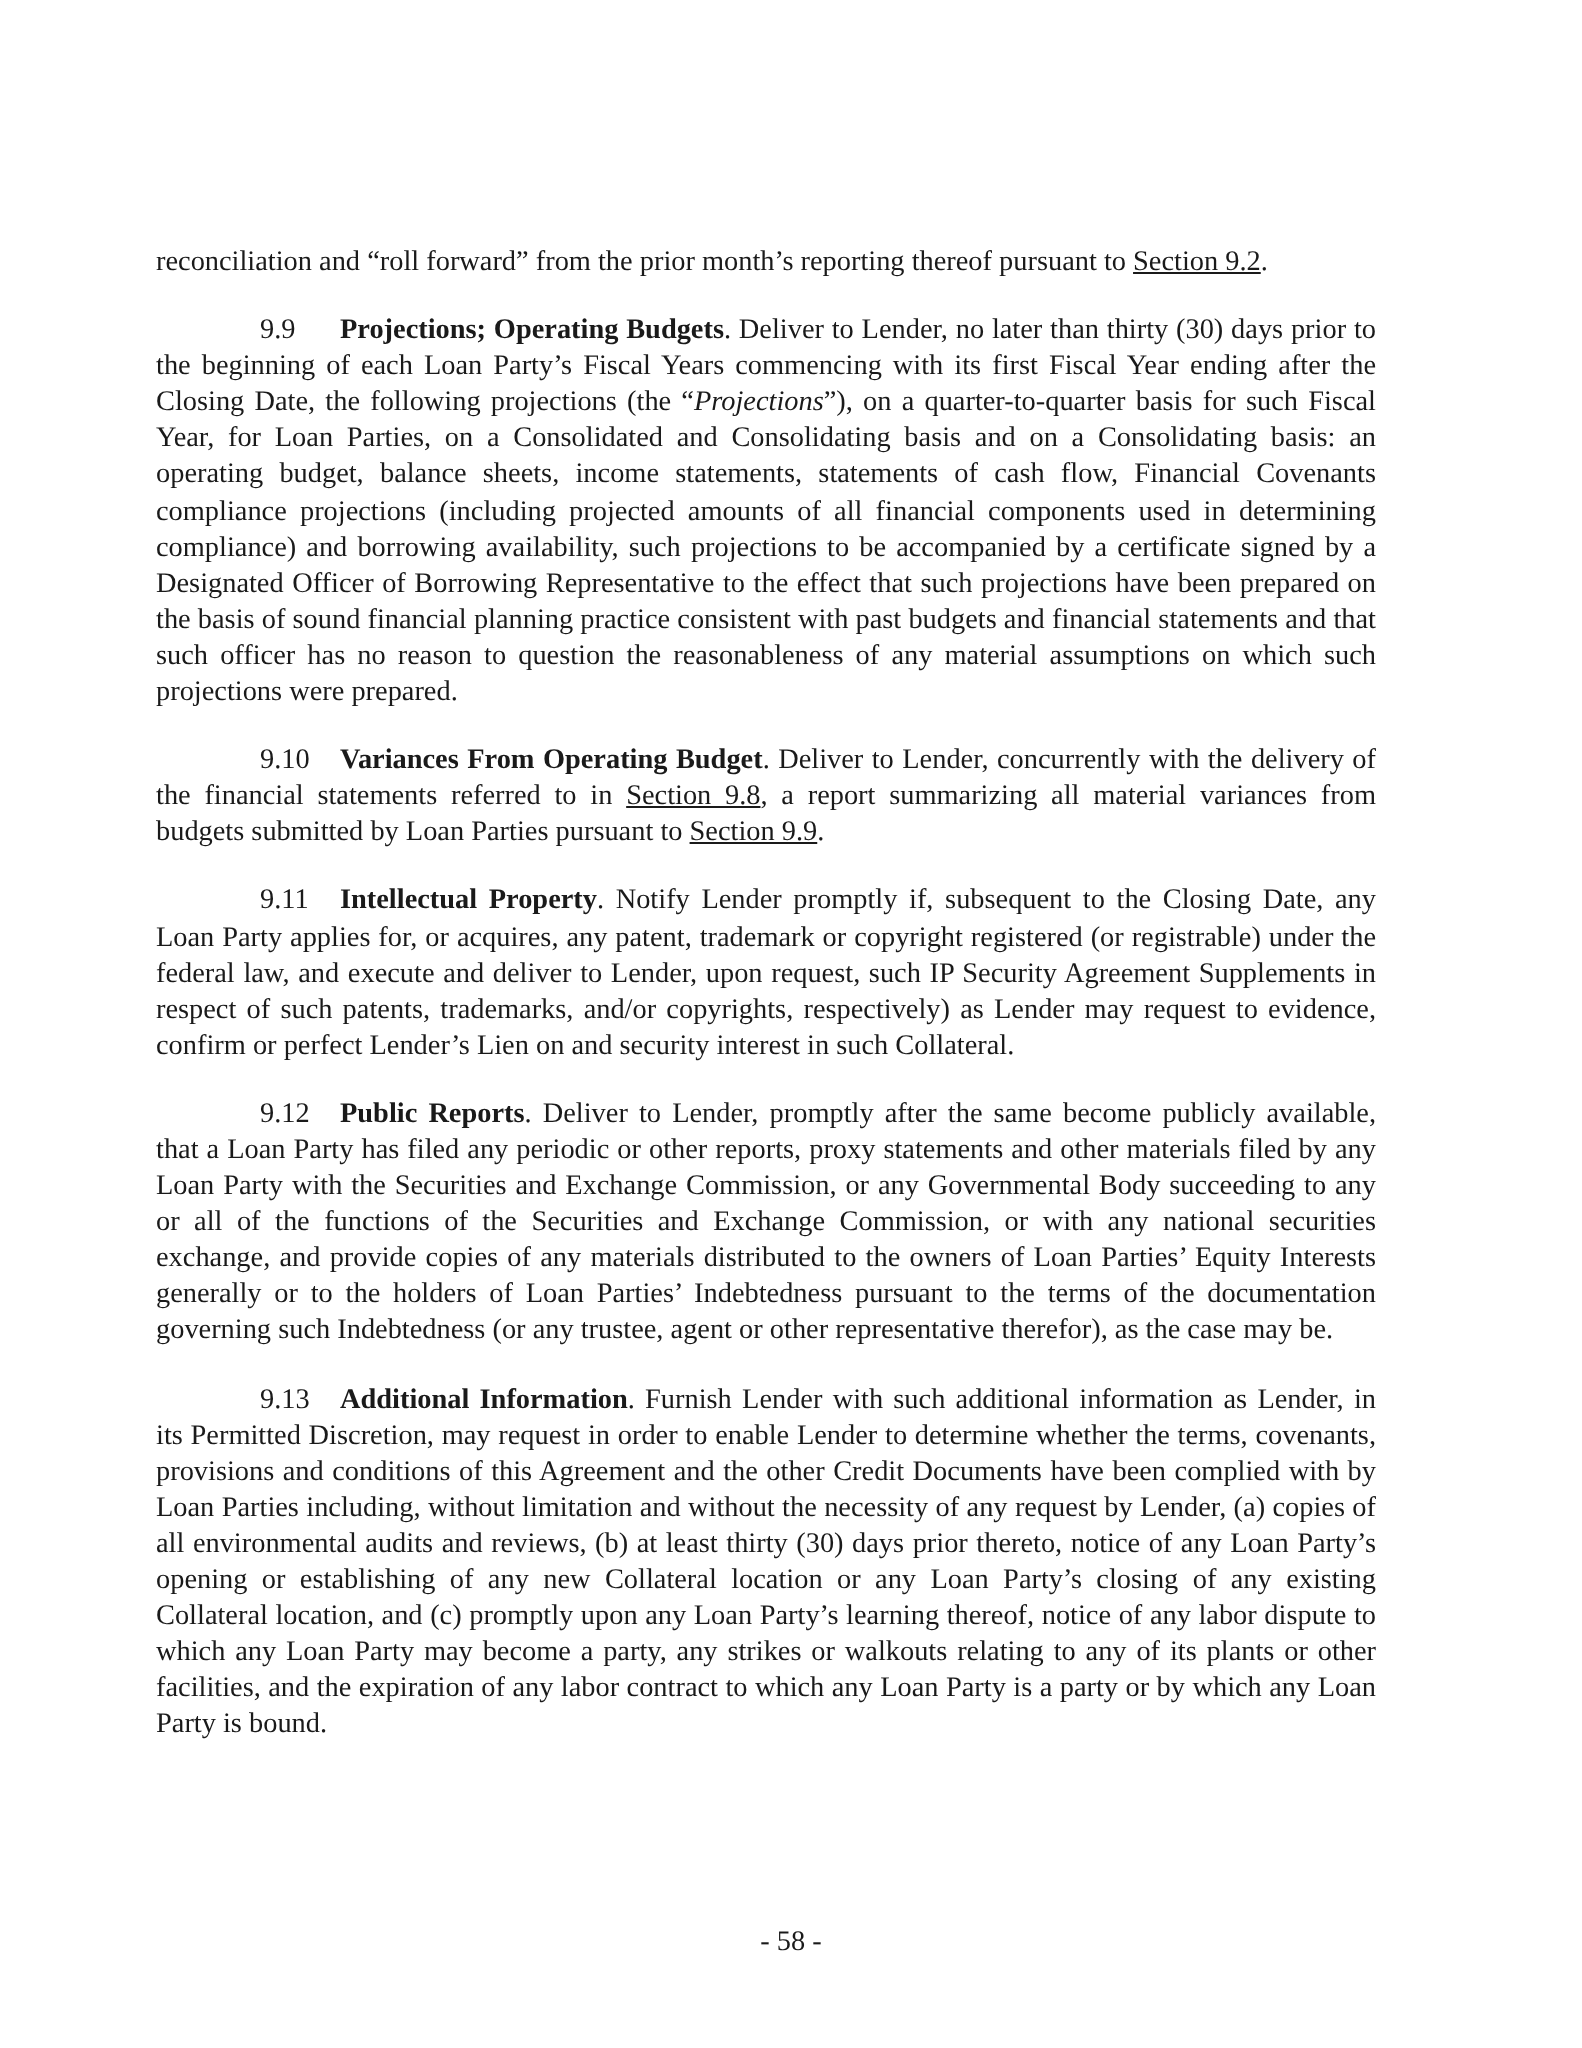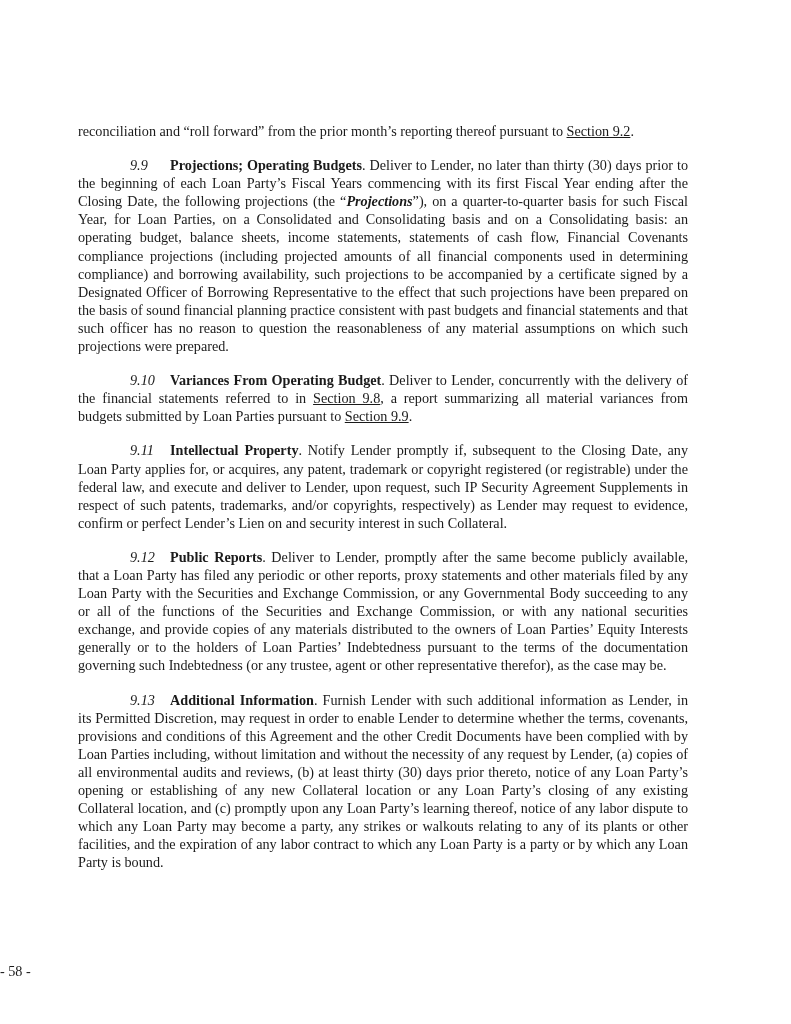--- a/index.html
+++ b/index.html
@@ -3,26 +3,26 @@
 <meta charset="utf-8">
 <style>
   html, body { margin: 0; padding: 0; background: #ffffff; }
   body { width: 791px; height: 1024px; position: relative; overflow: hidden; }
   .page {
     position: absolute; left: 78px; top: 92px; width: 610px;
     font-family: "Liberation Serif", serif; font-size: 14.2px; line-height: 18.1px; color: #1a1a1a; margin-top: 30px;
   }
   .para { margin: 0 0 16px 0; text-align: justify; }
   .indent { display: inline-block; width: 52px; }
-  .num { display: inline-block; width: 40px; font-style: italic; }
+  .num { display: inline-block; width: 40px; }
   .head { font-weight: bold; }
   .xref { text-decoration: underline; }
-  .defterm { font-weight: bold; font-style: italic; }
+  .defterm { font-weight: normal; font-style: italic; }
   .footer {
-    position: absolute; left: 0; width: 791px; top: 963px; text-align: left;
+    position: absolute; left: 0; width: 791px; top: 963px; text-align: center;
     font-family: "Liberation Serif", serif; font-size: 14.2px; color: #1a1a1a;
   }
 </style>
 </head>
 <body>
 
 <div class="page">
 
   <p class="para">
     <span>reconciliation and “roll forward” from the prior month’s reporting thereof pursuant to </span><span class="xref">Section 9.2</span><span>.</span>

